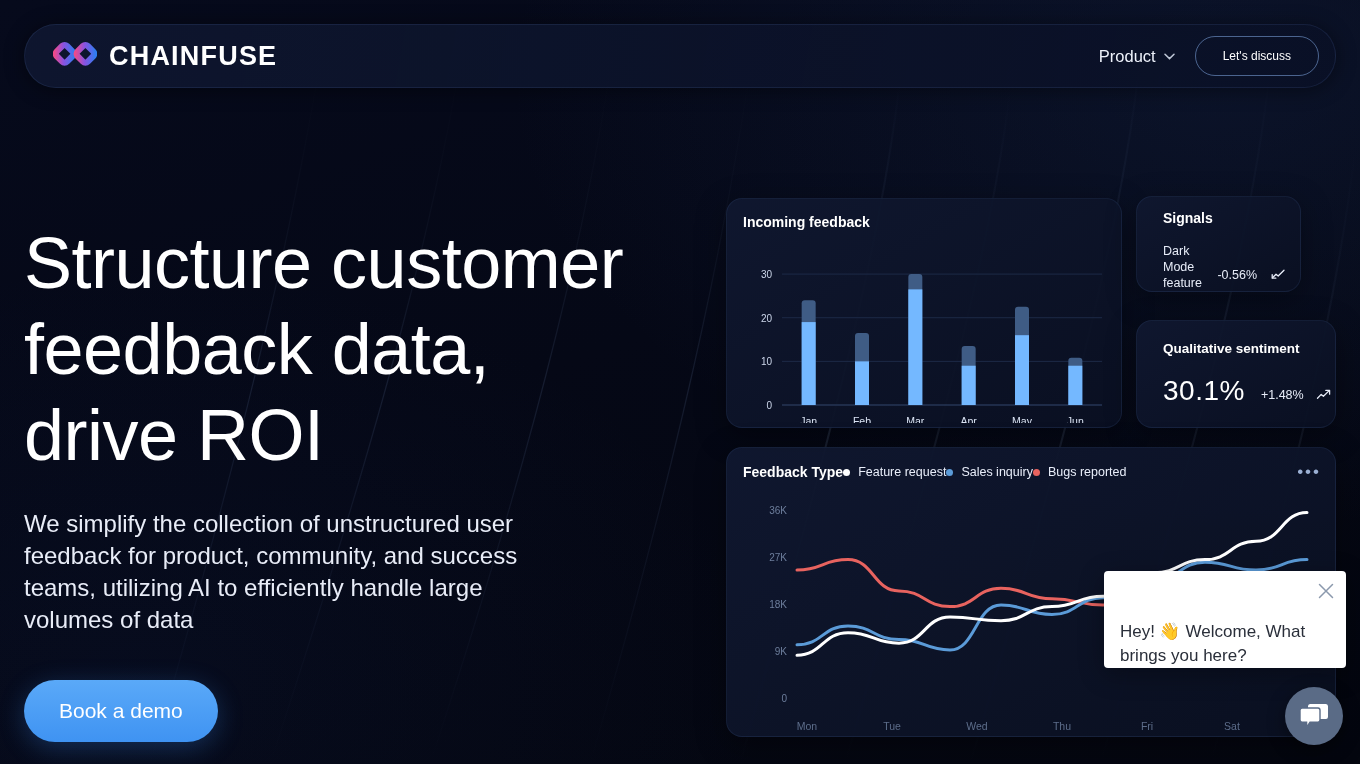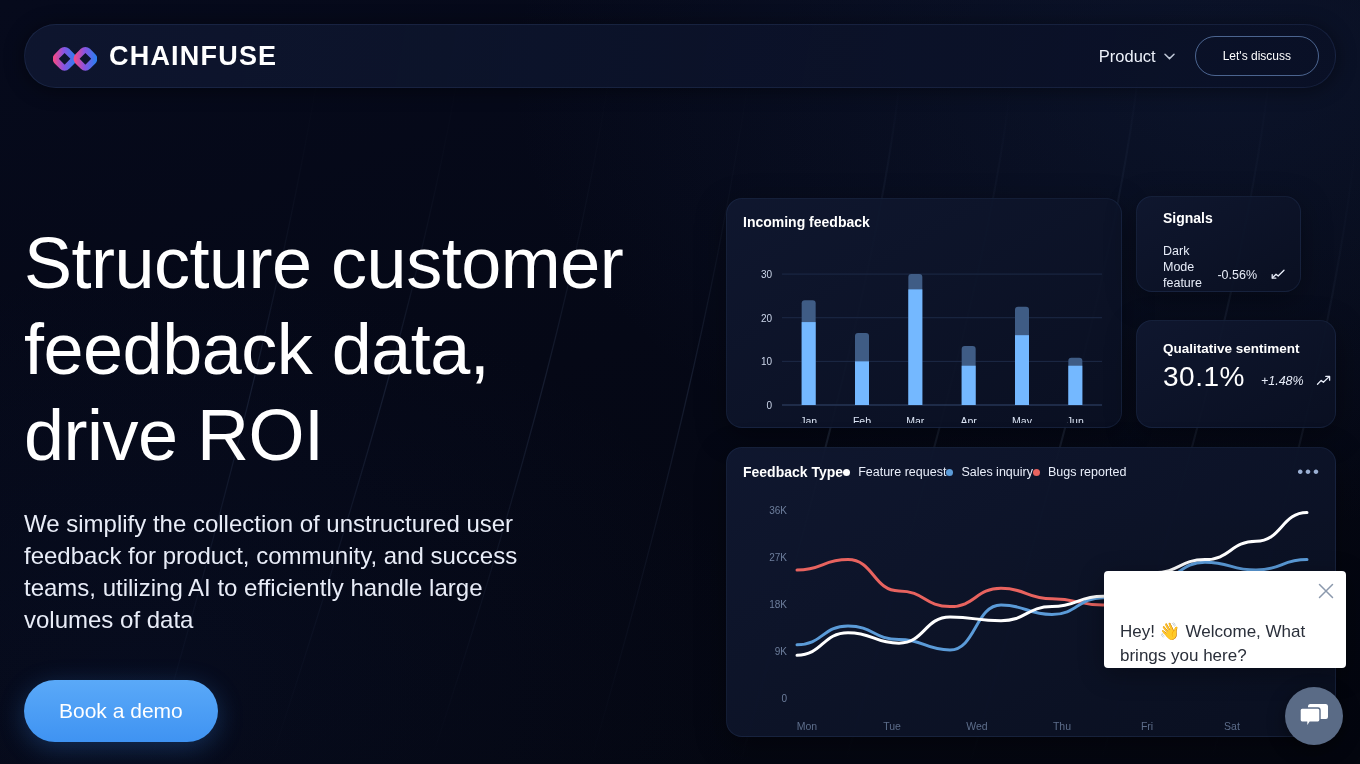--- a/index.html
+++ b/index.html
@@ -22,21 +22,21 @@
   
   .nav {
     position:absolute; left:24px; top:24px; width:1312px; height:64px;
     border-radius:40px;
     background:linear-gradient(100deg, rgba(15,23,48,0.92), rgba(10,16,38,0.82));
     border:1px solid rgba(90,120,180,0.16);
     display:flex; align-items:center; justify-content:space-between;
     padding:0 16px 0 28px;
     box-shadow:0 2px 20px rgba(0,0,0,0.45);
   }
-  .brand { display:flex; align-items:flex-end; gap:12px; }
+  .brand { display:flex; align-items:flex-start; gap:12px; }
   .brand-mark { width:44px; height:26px; display:block; }
   .brand-text {
     color:#fff; font-size:27px; font-weight:bold; letter-spacing:1.2px;
   }
   .nav-right { display:flex; align-items:center; gap:20px; }
   .nav-link {
     display:flex; align-items:center; gap:8px;
     color:#eef2fb; font-size:16.5px; cursor:pointer;
   }
   .chev { width:11px; height:7px; display:block; opacity:.85; }
@@ -84,23 +84,23 @@
   .sig-row {
     position:absolute; left:26px; top:46px; right:14px;
     display:flex; align-items:center; justify-content:space-between;
   }
   .sig-label { color:#e7ecf8; font-size:12.5px; line-height:16px; }
   .sig-delta { display:flex; align-items:center; gap:14px; color:#e7ecf8; font-size:12.5px;text-align:center; }
   .trend { width:15px; height:12px; display:block; }
 
   #card-sent { left:1136px; top:320px; width:200px; height:108px; }
   #card-sent .card-title { position:absolute; left:26px; top:20px; font-size:13.5px; }
-  .sent-row { position:absolute; left:26px; top:40px; right:16px; display:flex; align-items:flex-end; gap:16px; }
+  .sent-row { position:absolute; left:26px; top:54px; right:16px; display:flex; align-items:flex-end; gap:16px; }
   .sent-value { color:#fff; font-size:28px; font-weight:400; letter-spacing:.5px; }
-  .sent-delta { display:flex; align-items:center; gap:12px; color:#e7ecf8; font-size:12.5px; padding-bottom:5px;font-style:italic; }
+  .sent-delta { display:flex; align-items:center; gap:12px; color:#e7ecf8; font-size:12.5px; padding-bottom:5px; }
 
   #card-line { left:726px; top:447px; width:610px; height:290px; }
   .line-head {
     position:absolute; left:16px; top:16px; right:14px;
     display:flex; align-items:center; 
   }
   .legend { display:flex; align-items:center; gap:8px; color:#e9eefa; font-size:12.5px; }
   .dot { width:7px; height:7px; border-radius:50%; display:block; }
   .kebab { margin-left:auto; color:#9bb0d4; font-size:17px; letter-spacing:2px; cursor:pointer; line-height:10px; }
   .linechart { position:absolute; left:0; top:40px; width:610px; height:250px; }

